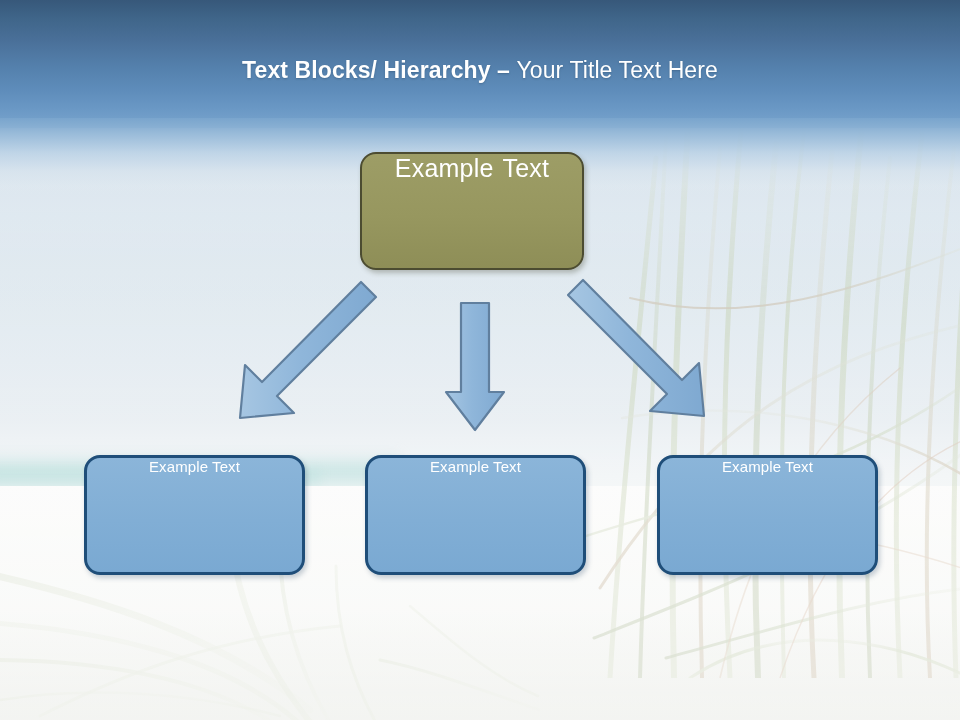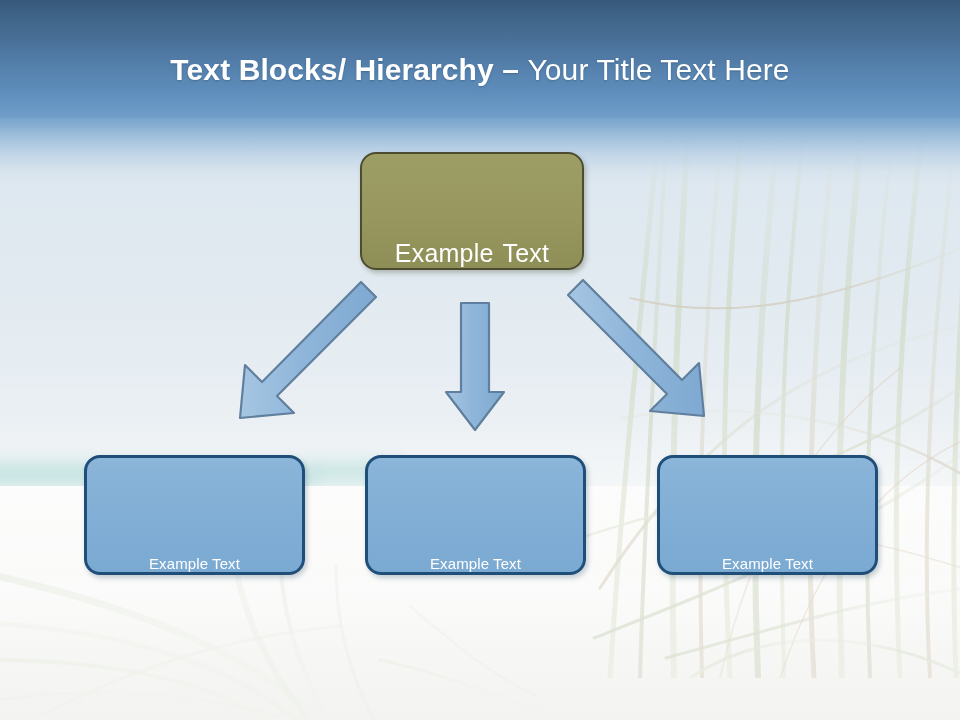--- a/index.html
+++ b/index.html
@@ -90,34 +90,34 @@
       rgba(150,185,216,.92) 22%,
       rgba(181,206,228,.72) 46%,
       rgba(208,222,234,.40) 70%,
       rgba(226,234,241,.12) 90%,
       rgba(230,236,242,0) 100%);
   }
   .slide-title{
     position:absolute;left:0;top:52px;width:960px;
     text-align:center;
     color:#ffffff;
-    font-size:30px;
+    font-size:23px;
     line-height:36px;
     letter-spacing:.1px;
     white-space:nowrap;
     text-shadow:0 1px 2px rgba(20,45,70,.28);
   }
   .slide-title .t-bold{font-weight:700;}
   .slide-title .t-light{font-weight:400;}
 
   
   .node{
     position:absolute;
     box-sizing:border-box;
-    display:flex;align-items:flex-end;justify-content:center;
+    display:flex;align-items:flex-start;justify-content:center;
     color:#ffffff;
     text-align:center;
     border-radius:16px;
   }
   .node-root{
     left:360px;top:152px;width:224px;height:118px;
     background:linear-gradient(180deg,#9d9d66 0%,#97975f 55%,#8e8e57 100%);
     border:2.5px solid #4c4c31;
     font-size:25px;
     letter-spacing:.2px;

